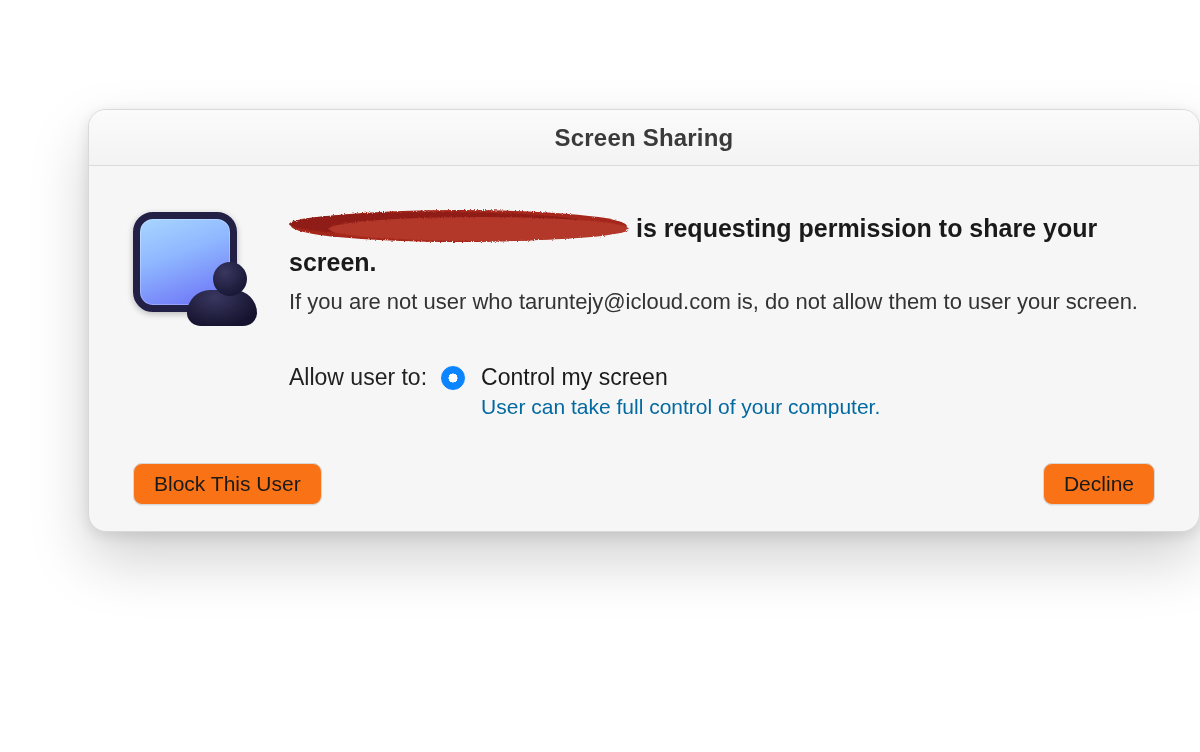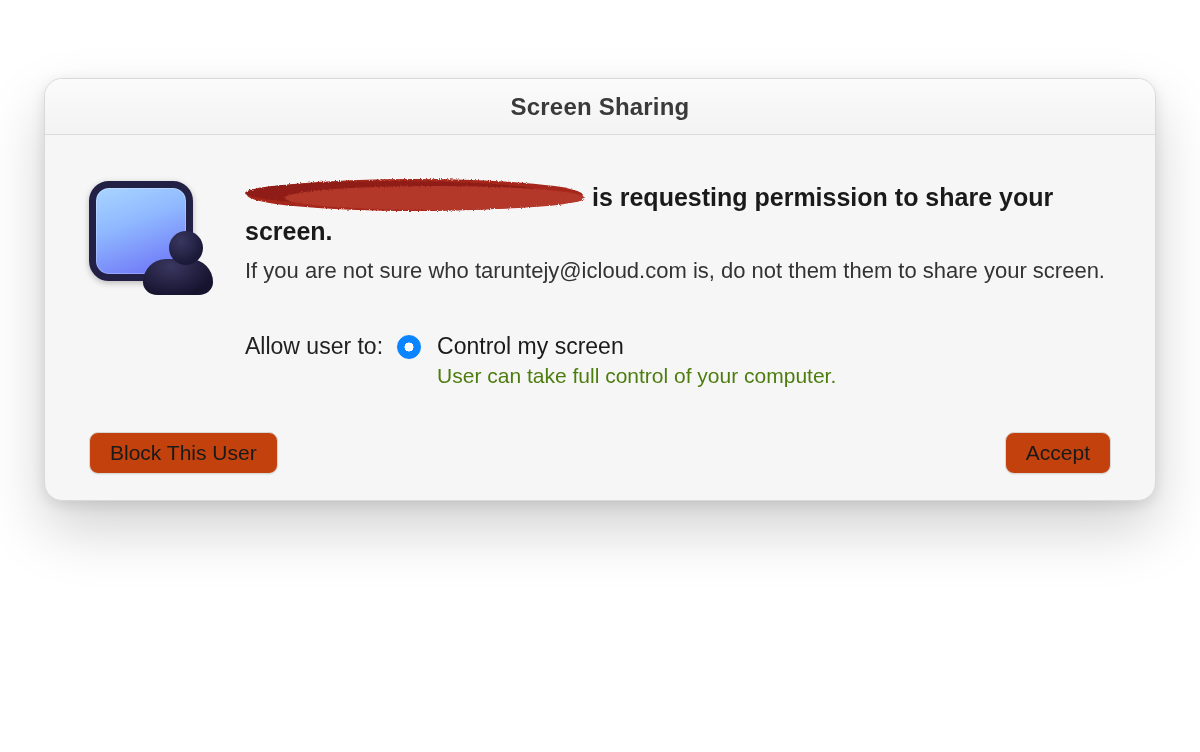--- a/index.html
+++ b/index.html
@@ -10,22 +10,22 @@
       font-family: -apple-system, "Helvetica Neue", Helvetica, Arial, sans-serif;
       -webkit-font-smoothing: antialiased;
       color: #1d1d1f;
     }
     .stage {
       width: 1200px;
       height: 752px;
       position: relative;
       display: flex;
       align-items: flex-start;
-      justify-content: center;
-      padding-top: 78px;
+      justify-content: flex-end;
+      padding-top: 109px;
     }
     .dialog {
       width: 1112px;
       background: #f6f6f6;
       border: 1px solid #d9d9d9;
       border-radius: 18px;
       box-shadow: 0 28px 60px rgba(0,0,0,0.18), 0 4px 14px rgba(0,0,0,0.10);
       overflow: hidden;
     }
     .titlebar {
@@ -154,33 +154,33 @@
       border: 1.5px solid #c8c8c8;
       box-shadow: inset 0 1px 1px rgba(0,0,0,0.06);
     }
     .radio-text .opt-title {
       font-size: 23px;
       color: #1a1a1a;
       margin-bottom: 4px;
     }
     .radio-text .opt-desc {
       font-size: 21px;
-      color: #4d7c0f;
+      color: #0369a1;
     }
 
     .footer {
       margin-top: 44px;
       display: flex;
       align-items: center;
       justify-content: space-between;
     }
     .btn {
       font-size: 21px;
       color: #1a1a1a;
-      background: #c2410c;
+      background: #f97316;
       border: 1px solid #d8d8d8;
       border-radius: 9px;
       padding: 8px 20px;
       box-shadow: 0 1px 1px rgba(0,0,0,0.05);
       cursor: pointer;
     }
     .footer-right { display: flex; gap: 14px; }
   </style>
 </head>
 <body>
@@ -214,40 +214,40 @@
                 <g filter="url(#rough)">
                   <ellipse cx="170" cy="20" rx="168" ry="16" fill="#a6281c"></ellipse>
                   <ellipse cx="150" cy="18" rx="150" ry="12" fill="#8f1f15"></ellipse>
                   <ellipse cx="190" cy="23" rx="150" ry="12" fill="#b4382b"></ellipse>
                 </g>
               </svg>
             </span><span class="rest"> is requesting permission to share your screen.</span>
           </div>
 
           <div class="subtext">
-            <span>If you are not sure who </span><span>taruntejy@icloud.com</span><span> is, do not them them to share your screen.</span>
+            <span>If you are not user who </span><span>taruntejy@icloud.com</span><span> is, do not allow them to user your screen.</span>
           </div>
 
           <div class="options">
             <div class="label">Allow user to:</div>
             <div class="radio-col">
               <div class="radio-item">
                 <div class="radio selected"></div>
                 <div class="radio-text">
                   <div class="opt-title">Control my screen</div>
                   <div class="opt-desc">User can take full control of your computer.</div>
                 </div>
               </div>
             </div>
           </div>
         </div>
       </div>
 
       <div class="footer">
         <button class="btn">Block This User</button>
         <div class="footer-right">
-          <button class="btn">Accept</button>
+          <button class="btn">Decline</button>
         </div>
       </div>
 
     </div>
   </div>
 </div>
 
 </body></html>

